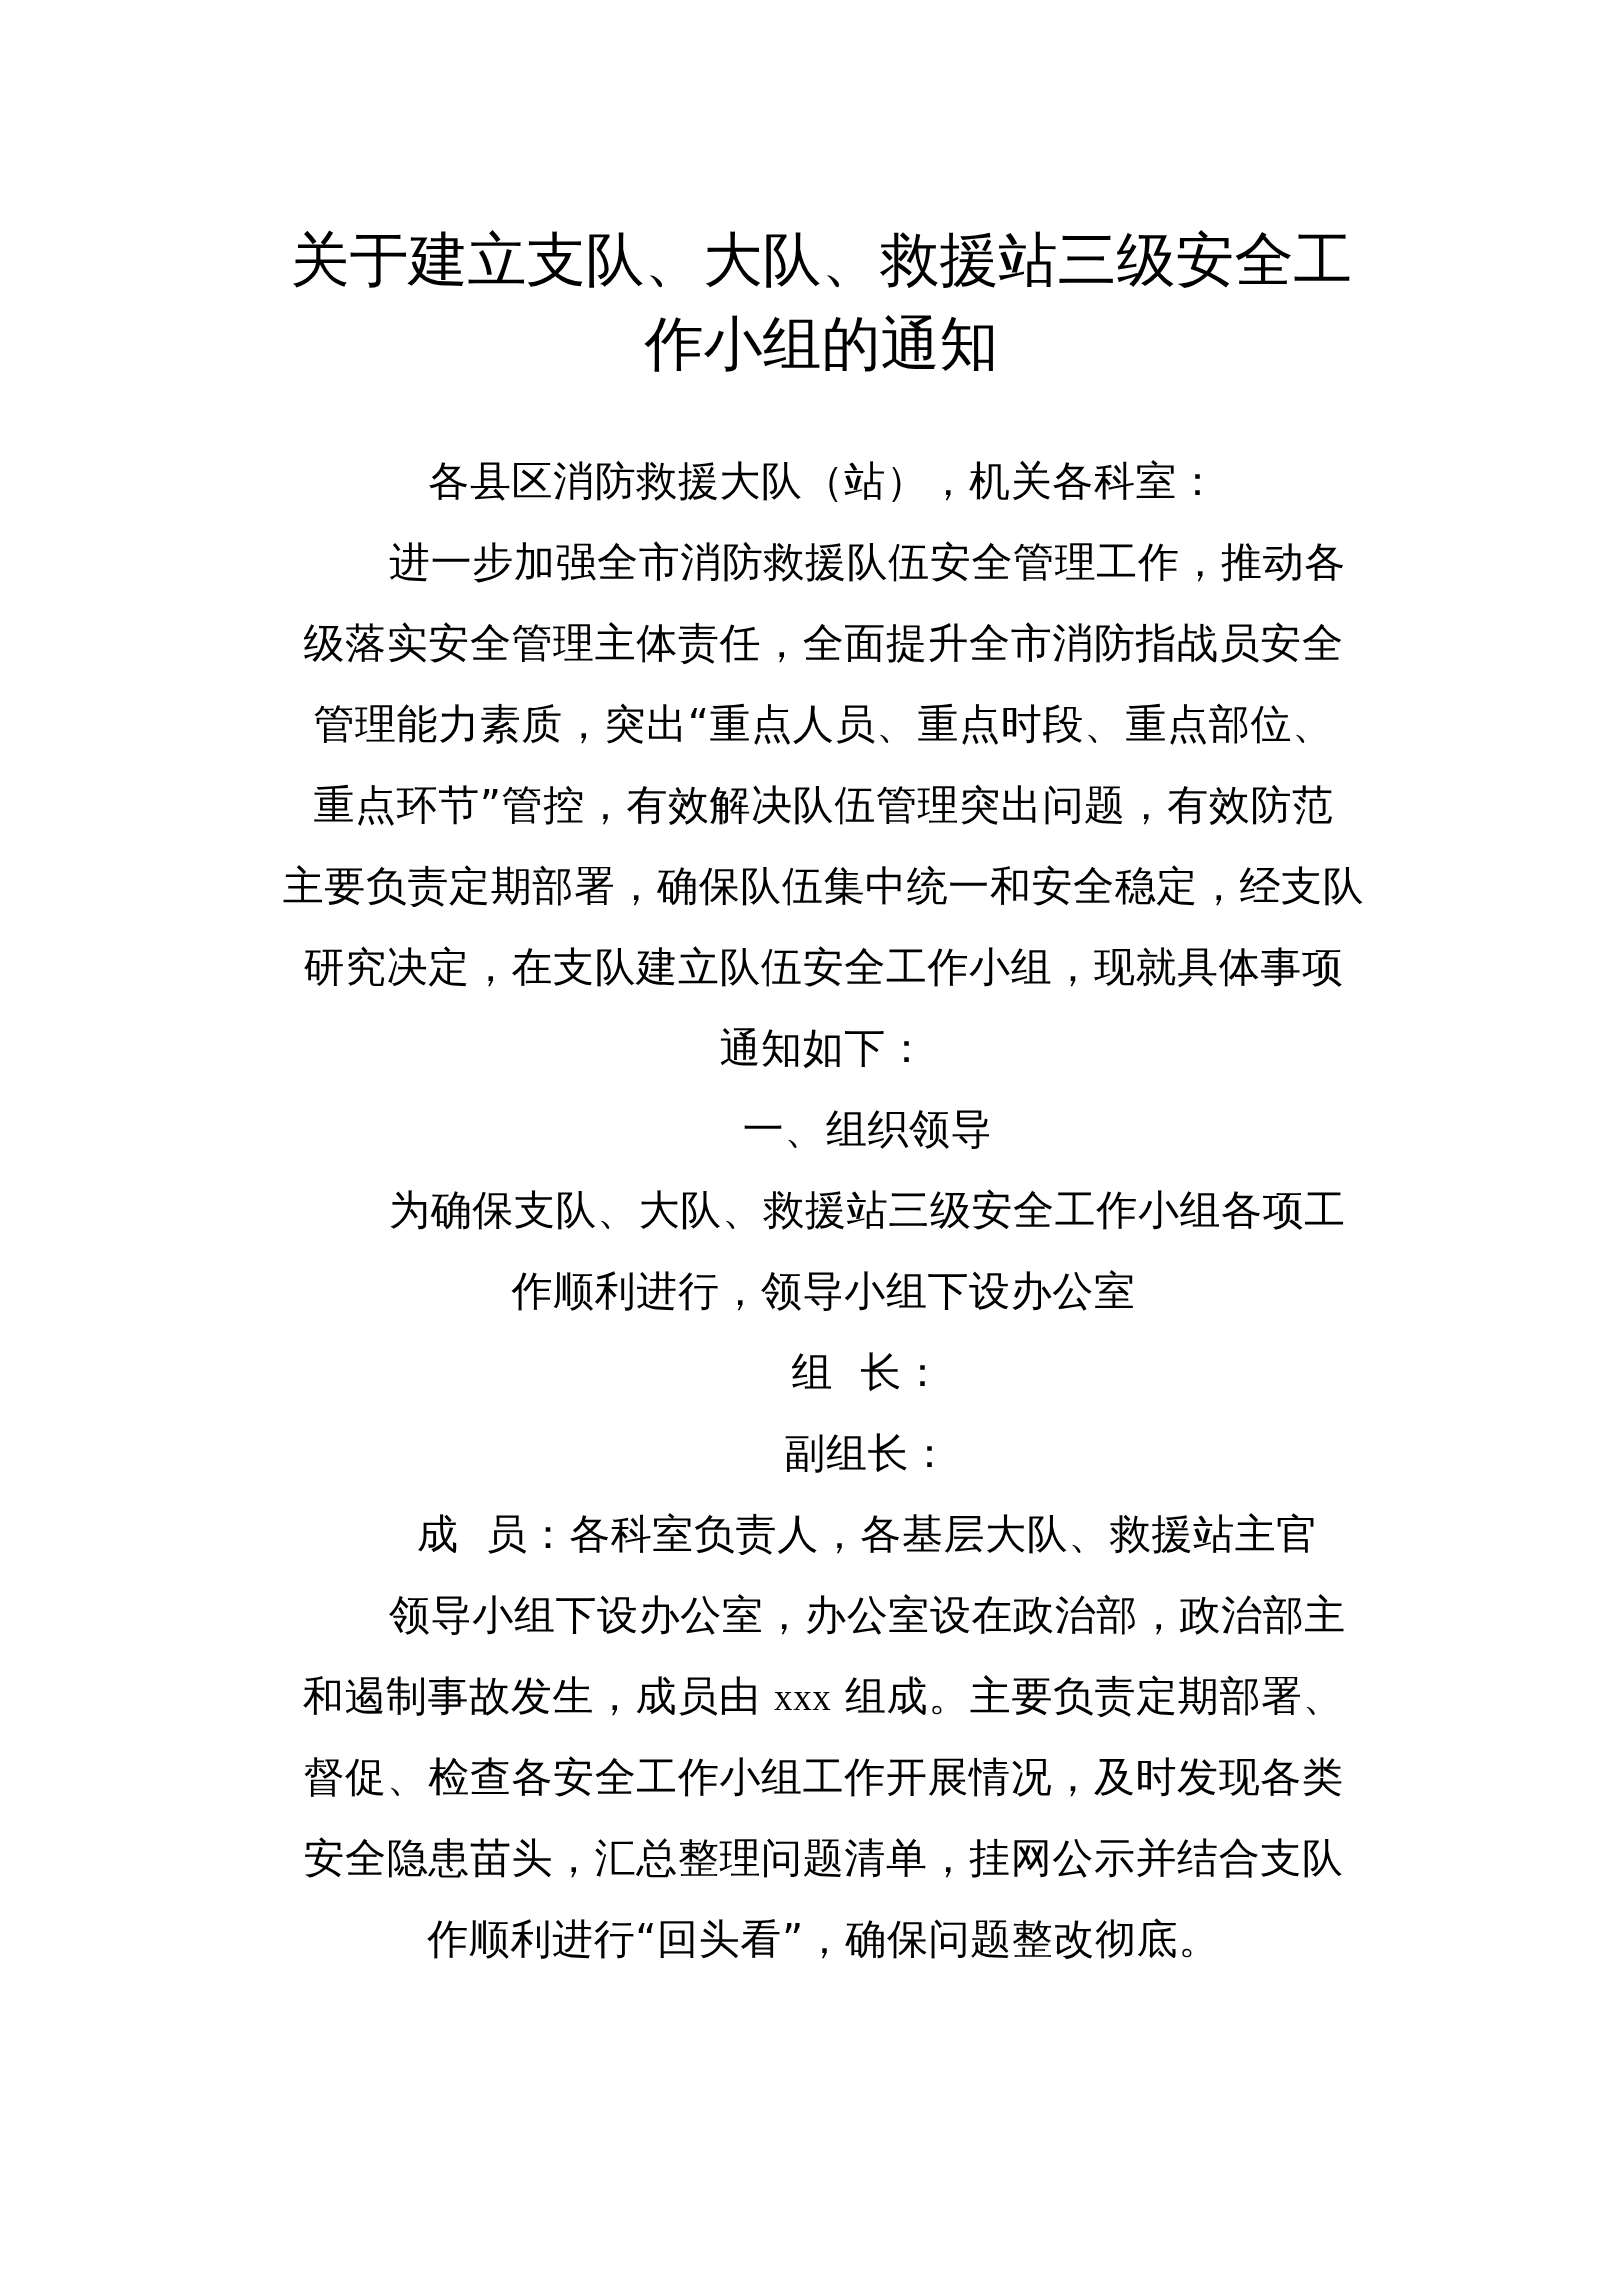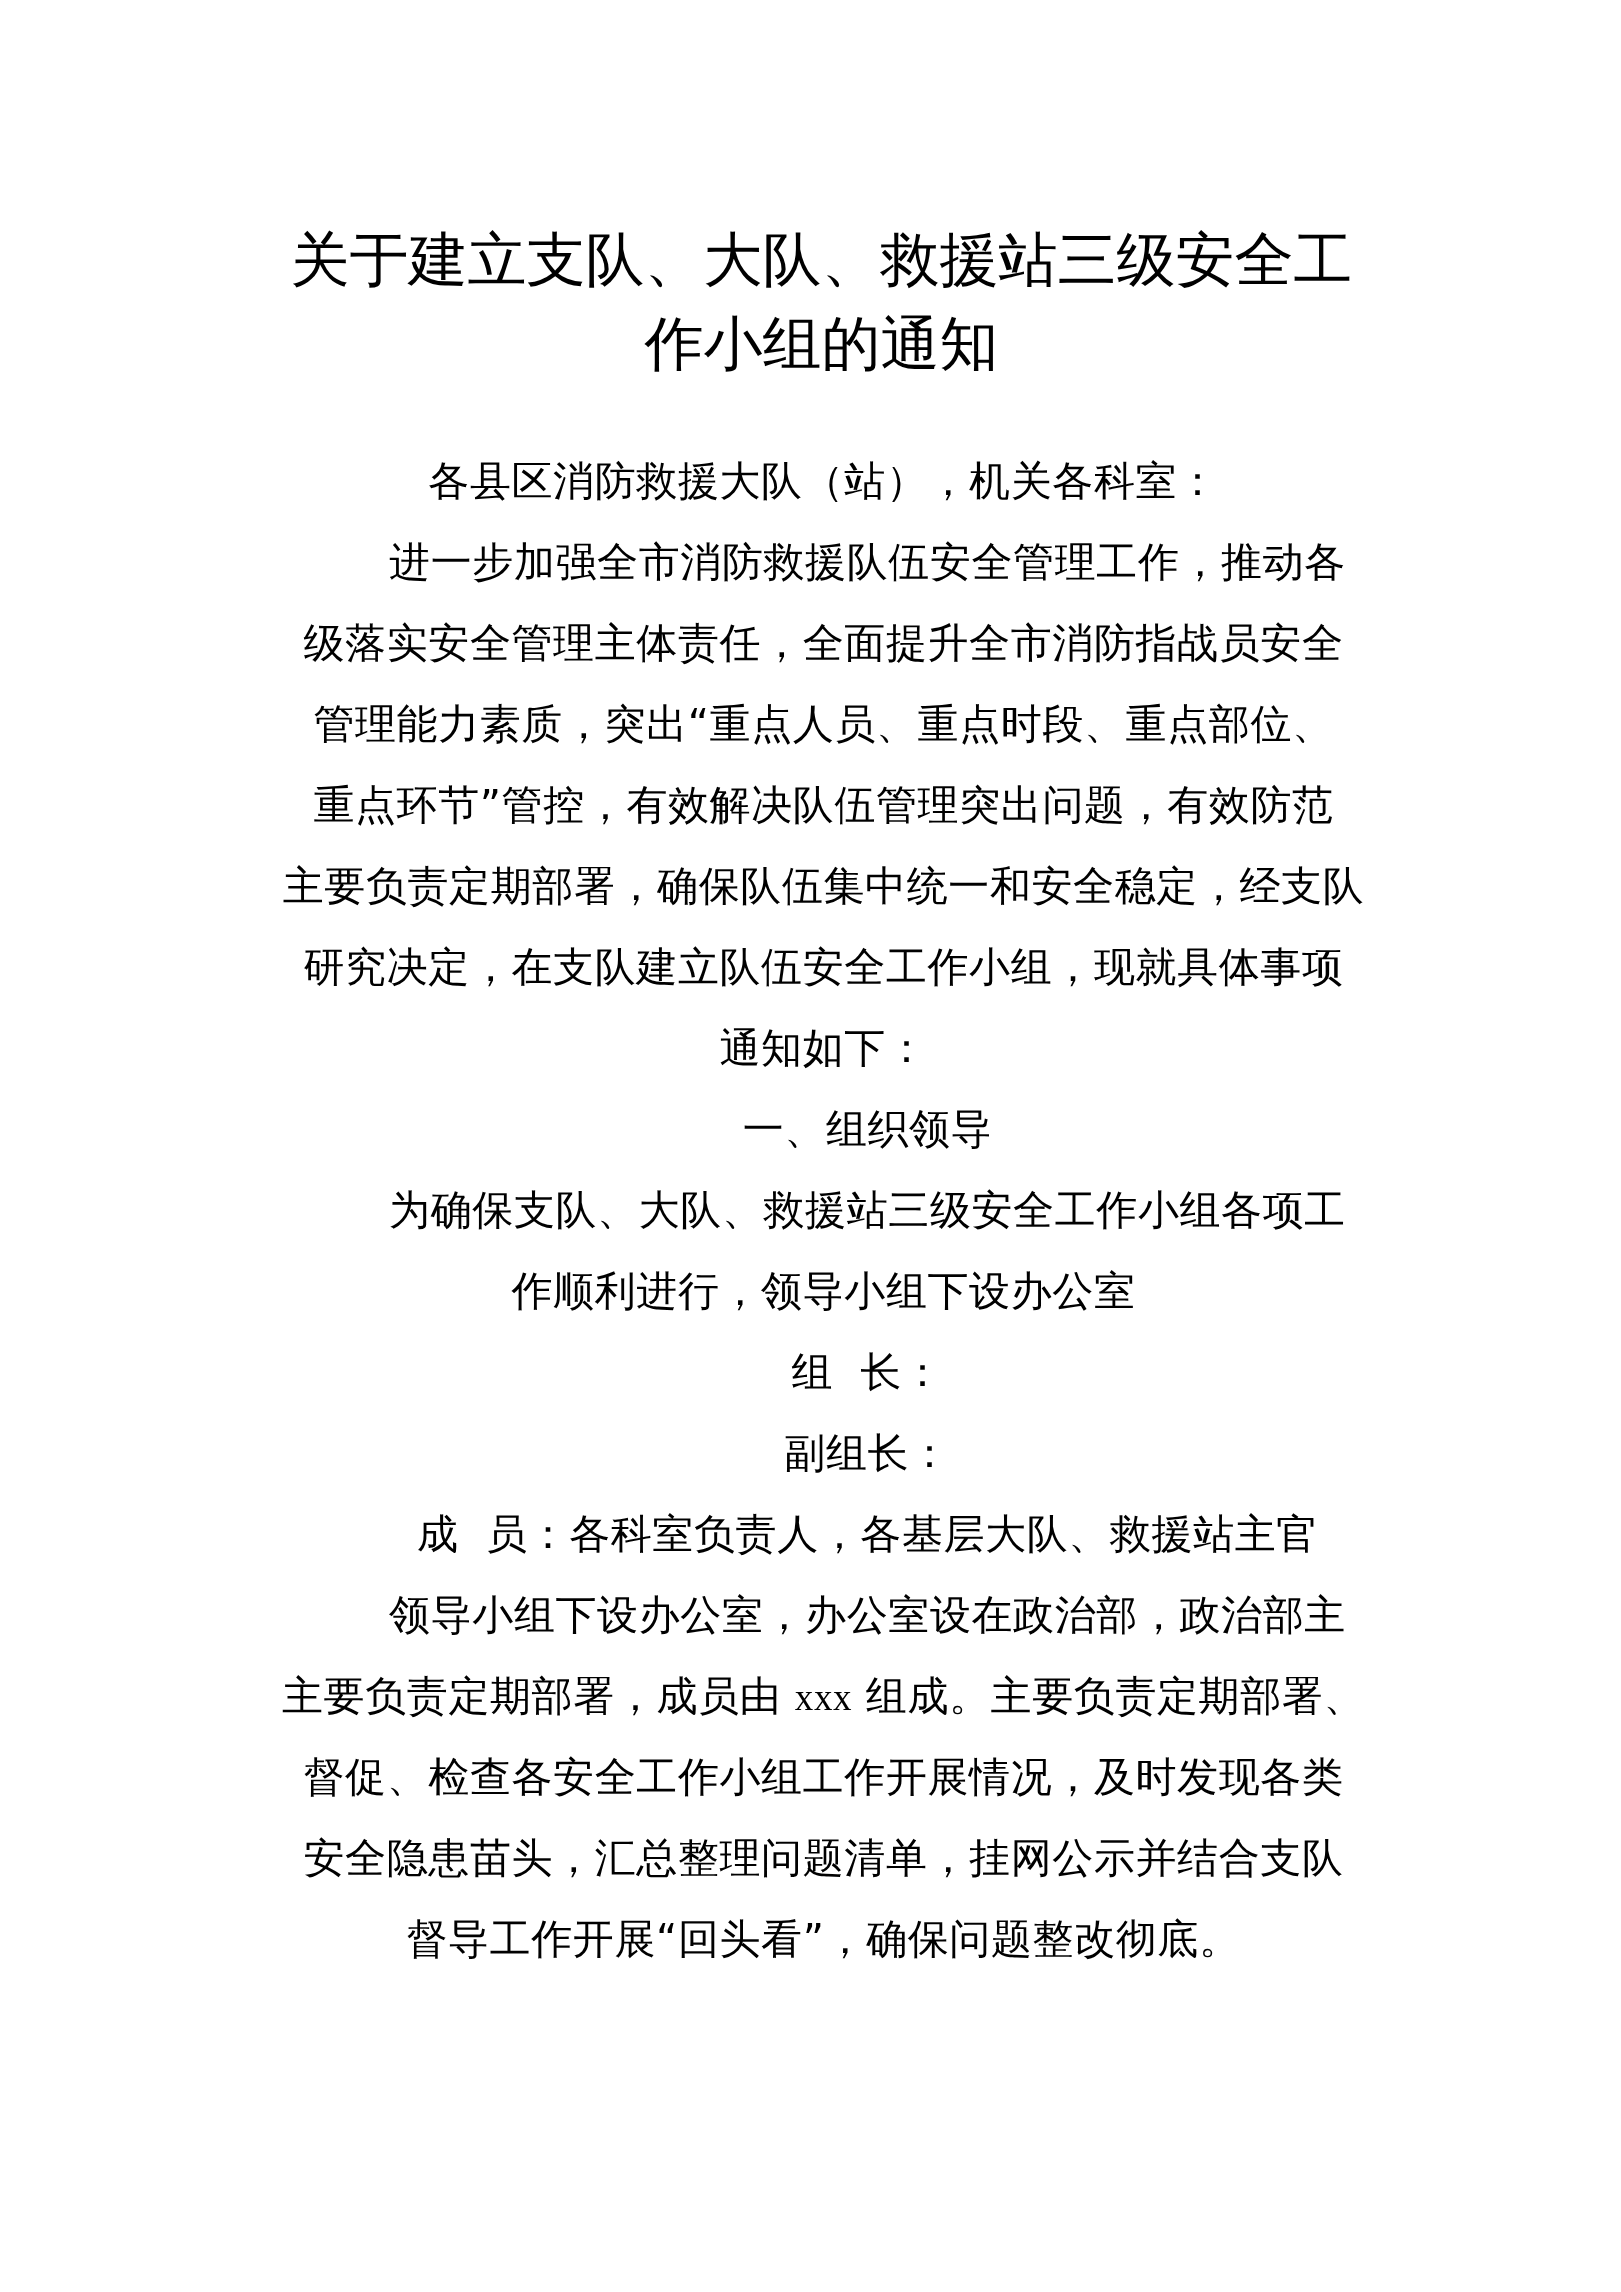--- a/index.html
+++ b/index.html
@@ -43,20 +43,20 @@
       <div class="line indent">为确保支队、大队、救援站三级安全工作小组各项工</div>
       <div class="line">作顺利进行，领导小组下设办公室</div>
     </div>
 
     <div class="line indent"><span style="white-space:pre">组  长：</span></div>
     <div class="line indent">副组长：</div>
     <div class="line indent"><span style="white-space:pre">成  员：各科室负责人，各基层大队、救援站主官</span></div>
 
     <div>
       <div class="line indent">领导小组下设办公室，办公室设在政治部，政治部主</div>
-      <div class="line"><span>主要负责定期部署，成员由 </span><span class="serif">xxx</span><span> 组成。主要负责定期部署、</span></div>
+      <div class="line"><span>和遏制事故发生，成员由 </span><span class="serif">xxx</span><span> 组成。主要负责定期部署、</span></div>
       <div class="line">督促、检查各安全工作小组工作开展情况，及时发现各类</div>
       <div class="line">安全隐患苗头，汇总整理问题清单，挂网公示并结合支队</div>
-      <div class="line">督导工作开展“回头看”，确保问题整改彻底。</div>
+      <div class="line">作顺利进行“回头看”，确保问题整改彻底。</div>
     </div>
   </div>
 </div>
 
 
 </body></html>

